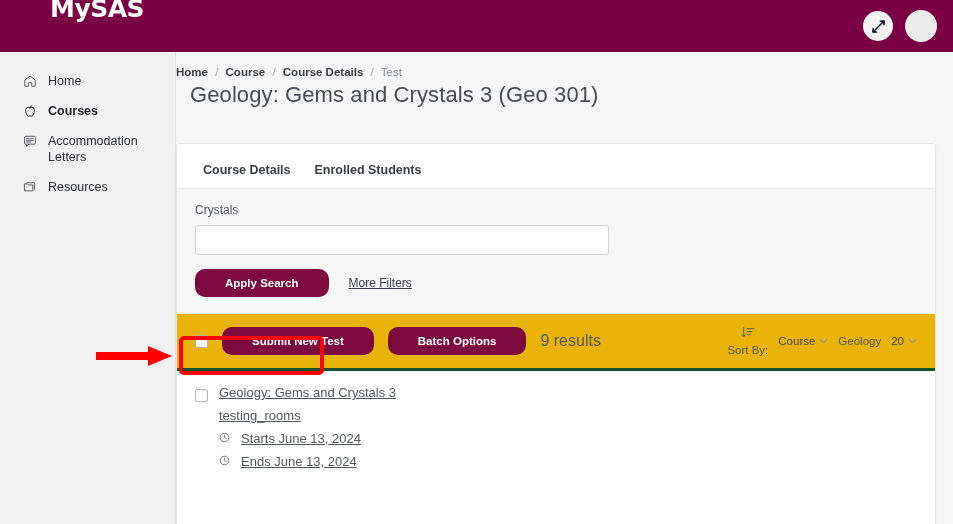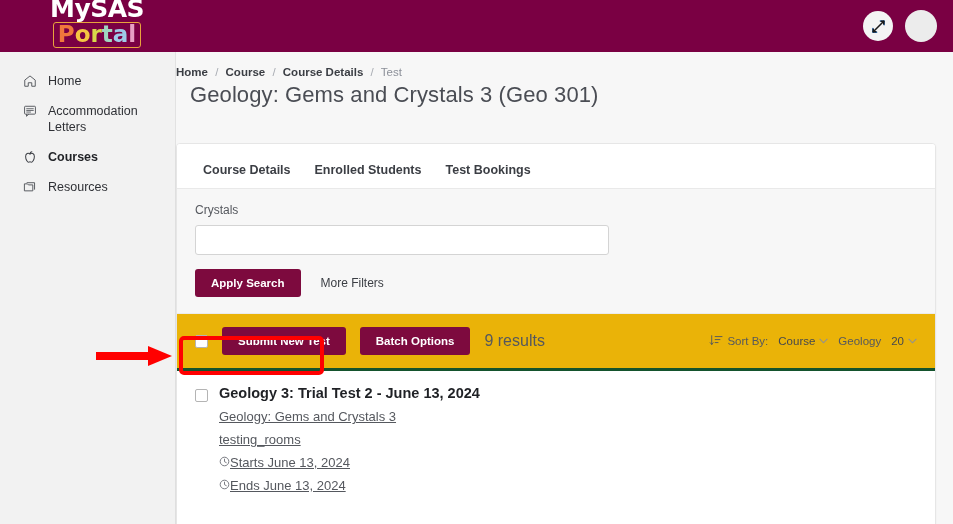--- a/index.html
+++ b/index.html
@@ -145,63 +145,64 @@
   .text-input {
     width: 414px; height: 30px;
     border: 1px solid #d4d4d4; border-radius: 3px;
     background: #fff; font-size: 12.5px;
     padding: 0 8px; color: #333; outline: none;
   }
   .filter-actions { display: flex; align-items: center; gap: 20px; margin-top: 14px; }
   .btn-primary {
     background: #7d0a3e; color: #fff; border: none;
     font-size: 11.5px; font-weight: bold;
-    padding: 8px 16px; border-radius: 3px; cursor: pointer;
+    padding: 8px 30px; border-radius: 10px; cursor: pointer;
     font-family: "Liberation Sans", sans-serif;
   }
   .link-btn {
     background: none; border: none; font-size: 12px; color: #3b3e44;
     cursor: pointer; padding: 0;
     font-family: "Liberation Sans", sans-serif;
+    text-decoration: underline;
   }
 
   .toolbar {
     display: flex; align-items: center;
     padding: 12px 18px;
     background: #eab308;
     border-bottom: 3px solid #14532d;
     height: 57px;
   }
   .toolbar-left { display: flex; align-items: center; gap: 14px; }
   .cbx {
     width: 13px; height: 13px;
     border: 1px solid #b4b4b4; border-radius: 2px;
     background: #fff; cursor: pointer; flex: 0 0 auto;
   }
   .results-count { font-size: 16px; color: #55585e; }
   .toolbar-right {
     margin-left: auto; display: flex; align-items: center; gap: 10px;
     font-size: 11.5px; color: #55585e;
   }
-  .sort-label { display: flex; align-items: center; gap: 4px; }
+  .sort-label { display: flex; align-items: center; gap: 4px; flex-direction: column; }
   .dropdown {
     display: flex; align-items: center; gap: 4px;
     cursor: pointer; color: #45484e; font-size: 11.5px;
   }
   .caret { font-size: 9px; color: #8d9097; }
 
   .results { background: #ffffff; padding: 14px 18px 0 18px; }
   .result-row { display: flex; gap: 11px; }
   .result-body { padding-top: 0px; }
   .result-title {
     font-size: 14.5px; font-weight: bold; color: #1f2125;
     margin-bottom: 8px; cursor: pointer;
   }
   .result-line { font-size: 13px; color: #55585e; margin-bottom: 8px; text-decoration: underline; }
-  .result-line.meta { display: flex; align-items: center; gap: 0; }
+  .result-line.meta { display: flex; align-items: center; gap: 11px; }
   .clock { flex: 0 0 11px; }
 
   
   .anno-box {
     position: absolute;
     left: 179px; top: 336px;
     width: 145px; height: 39px;
     border: 4px solid #ff0000;
     border-radius: 5px;
     pointer-events: none;
@@ -212,23 +213,20 @@
   }
 </style>
 </head>
 <body>
 
 <div id="app">
 
   <div class="header">
     <div class="logo">
       <div class="logo-top">MySAS</div>
-      <div class="logo-box">
-        <span>P</span><span>o</span><span>r</span><span>t</span><span>a</span><span>l</span>
-      </div>
     </div>
 
     <div class="header-right">
       <div class="circle-btn">
         <svg width="15" height="15" viewBox="0 0 16 16">
           <path d="M10 2 L14 2 L14 6" fill="none" stroke="#2b6cb0" stroke-width="1.6" stroke-linecap="round" stroke-linejoin="round"></path>
           <path d="M6 14 L2 14 L2 10" fill="none" stroke="#2b6cb0" stroke-width="1.6" stroke-linecap="round" stroke-linejoin="round"></path>
           <path d="M13.6 2.4 L2.4 13.6" fill="none" stroke="#1a1a1a" stroke-width="1.6" stroke-linecap="round"></path>
           <path d="M2.4 13.6 L5.2 13.6 M2.4 13.6 L2.4 10.8" fill="none" stroke="#1a1a1a" stroke-width="1.6" stroke-linecap="round"></path>
           <path d="M13.6 2.4 L10.8 2.4 M13.6 2.4 L13.6 5.2" fill="none" stroke="#1a1a1a" stroke-width="1.6" stroke-linecap="round"></path>
@@ -242,39 +240,39 @@
 
     <div class="nav-item">
       <span class="nav-icon">
         <svg width="14" height="14" viewBox="0 0 16 16">
           <path d="M2 7 L8 2.2 L14 7 L14 14 L10 14 L10 10 L6 10 L6 14 L2 14 Z" fill="none" stroke="#55585e" stroke-width="1.1" stroke-linejoin="round"></path>
         </svg>
       </span>
       <span class="nav-label">Home</span>
     </div>
 
+    <div class="nav-item active">
+      <span class="nav-icon">
+        <svg width="14" height="14" viewBox="0 0 16 16">
+          <path d="M8 4.6 C6 2.8 3 4 3 7.4 C3 10.6 5 14 6.6 14 C7.4 14 7.6 13.4 8 13.4 C8.4 13.4 8.6 14 9.4 14 C11 14 13 10.6 13 7.4 C13 4 10 2.8 8 4.6 Z" fill="none" stroke="#3b3e44" stroke-width="1.15" stroke-linejoin="round"></path>
+          <path d="M8 4.4 C8 3 8.9 2.1 10.1 1.9" fill="none" stroke="#3b3e44" stroke-width="1.15" stroke-linecap="round"></path>
+        </svg>
+      </span>
+      <span class="nav-label">Courses</span>
+    </div>
+
     <div class="nav-item">
       <span class="nav-icon">
         <svg width="14" height="14" viewBox="0 0 16 16">
           <rect x="1.8" y="2.6" width="12.4" height="9" rx="1" fill="none" stroke="#55585e" stroke-width="1.1"></rect>
           <path d="M4.2 5.4 H11.8 M4.2 7.4 H11.8 M4.2 9.2 H8.6" stroke="#55585e" stroke-width="1" stroke-linecap="round"></path>
           <path d="M4 11.6 L4 14 L6.6 11.6" fill="none" stroke="#55585e" stroke-width="1.1" stroke-linejoin="round"></path>
         </svg>
       </span>
       <span class="nav-label">Accommodation Letters</span>
-    </div>
-
-    <div class="nav-item active">
-      <span class="nav-icon">
-        <svg width="14" height="14" viewBox="0 0 16 16">
-          <path d="M8 4.6 C6 2.8 3 4 3 7.4 C3 10.6 5 14 6.6 14 C7.4 14 7.6 13.4 8 13.4 C8.4 13.4 8.6 14 9.4 14 C11 14 13 10.6 13 7.4 C13 4 10 2.8 8 4.6 Z" fill="none" stroke="#3b3e44" stroke-width="1.15" stroke-linejoin="round"></path>
-          <path d="M8 4.4 C8 3 8.9 2.1 10.1 1.9" fill="none" stroke="#3b3e44" stroke-width="1.15" stroke-linecap="round"></path>
-        </svg>
-      </span>
-      <span class="nav-label">Courses</span>
     </div>
 
     <div class="nav-item">
       <span class="nav-icon">
         <svg width="14" height="14" viewBox="0 0 16 16">
           <path d="M1.6 4.4 L1.6 12.4 L11.2 12.4 L11.2 5.6 L6.2 5.6 L5 4.4 Z" fill="none" stroke="#55585e" stroke-width="1.1" stroke-linejoin="round"></path>
           <path d="M4.2 3.1 L13.2 3.1 L13.2 11" fill="none" stroke="#55585e" stroke-width="1.1" stroke-linejoin="round"></path>
         </svg>
       </span>
       <span class="nav-label">Resources</span>
@@ -293,21 +291,20 @@
       <span class="crumb last">Test</span>
     </div>
 
     <h1 class="page-title">Geology: Gems and Crystals 3 (Geo 301)</h1>
 
     <div class="card">
 
       <div class="tabbar">
         <div class="tab">Course Details</div>
         <div class="tab">Enrolled Students</div>
-        <div class="tab">Test Bookings</div>
       </div>
 
       <div class="filters">
         <div class="field-label">Crystals</div>
         <input class="text-input" type="text" value="" placeholder="" style="">
         <div class="filter-actions">
           <button class="btn-primary">Apply Search</button>
           <button class="link-btn">More Filters</button>
         </div>
       </div>
@@ -347,21 +344,20 @@
                 </svg>
             </span>
           </span>
         </div>
       </div>
 
       <div class="results">
         <div class="result-row">
           <div class="cbx" style="margin-top:4px"></div>
           <div class="result-body">
-            <div class="result-title">Geology 3: Trial Test 2 - June 13, 2024</div>
             <div class="result-line">Geology: Gems and Crystals 3</div>
             <div class="result-line">testing_rooms</div>
             <div class="result-line meta">
               <span class="clock">
                 <svg width="11" height="11" viewBox="0 0 12 12">
                   <circle cx="6" cy="6" r="4.7" fill="none" stroke="#6d7077" stroke-width="1"></circle>
                   <path d="M6 3.4 L6 6.2 L7.9 7.2" fill="none" stroke="#6d7077" stroke-width="1" stroke-linecap="round"></path>
                 </svg>
               </span>
               <span>Starts June 13, 2024</span>

